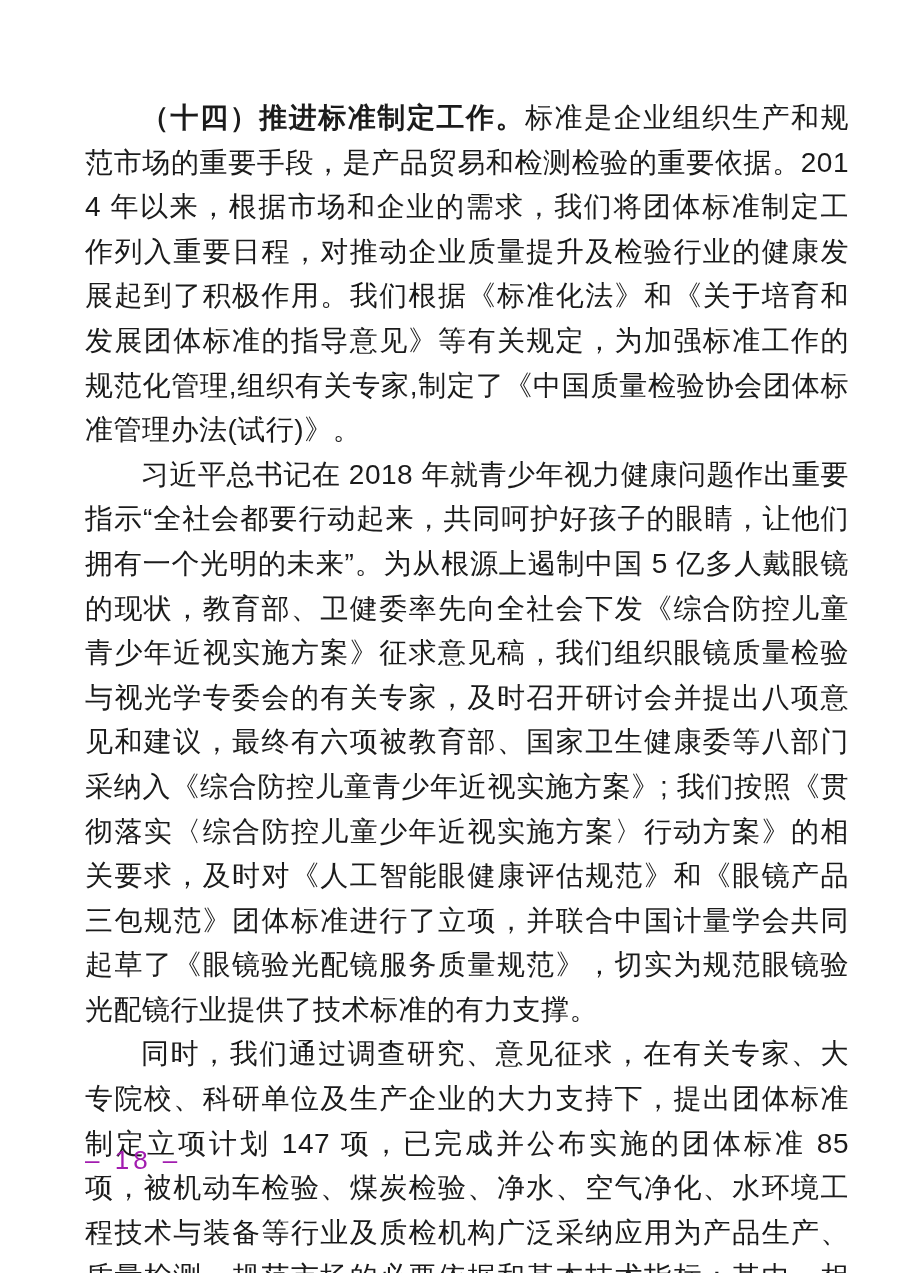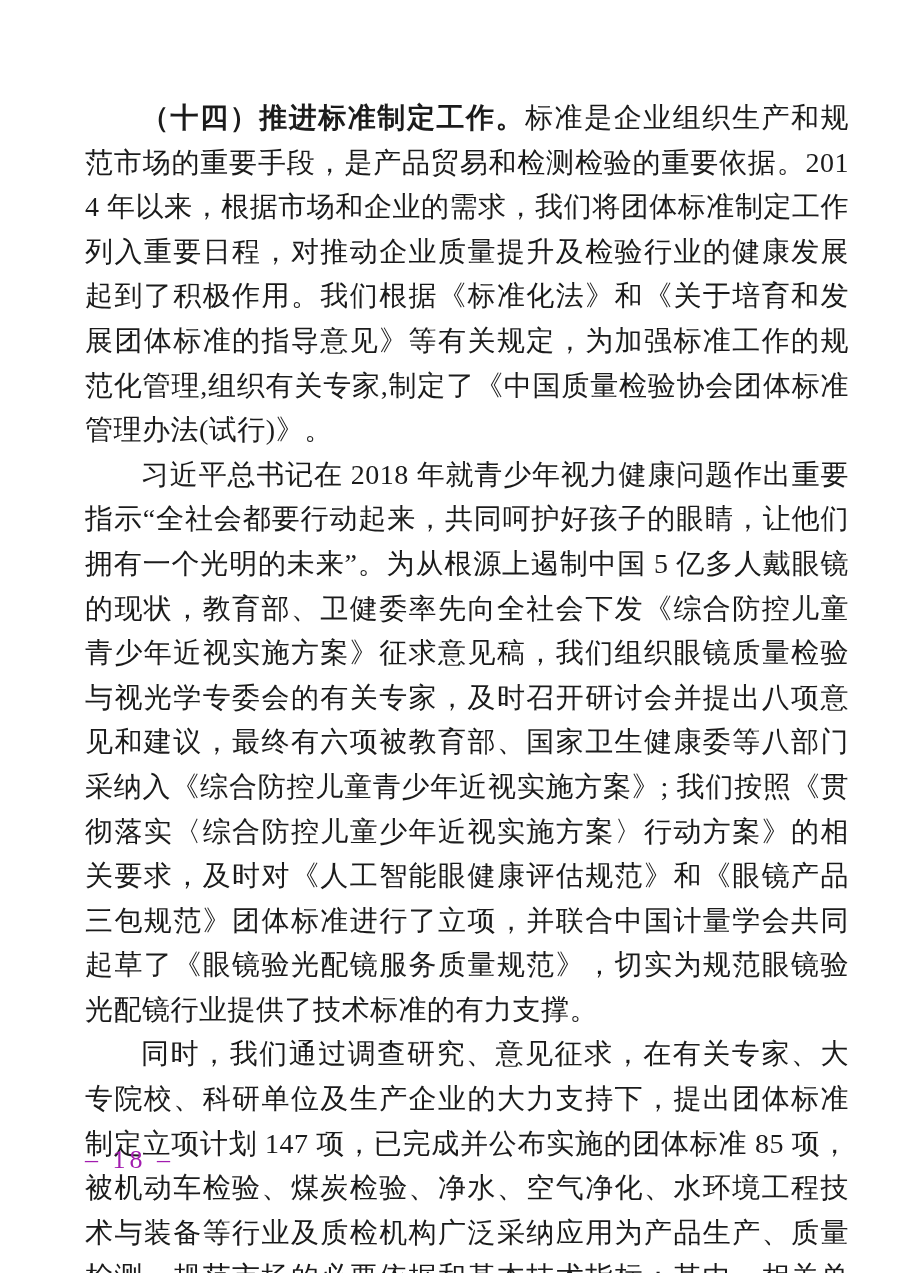--- a/index.html
+++ b/index.html
@@ -6,21 +6,21 @@
     margin: 0;
     padding: 0;
     background: #ffffff;
   }
   .page {
     position: relative;
     width: 900px;
     height: 1273px;
     background: #ffffff;
     overflow: hidden;
-    font-family: Liberation Serif, serif;
+    font-family: Liberation Sans, sans-serif;
     color: #1b1b1b;
   }
   .document-body {
     position: absolute;
     left: 85px;
     top: 96px;
     width: 764px;
   }
   .para {
     margin: 0;

